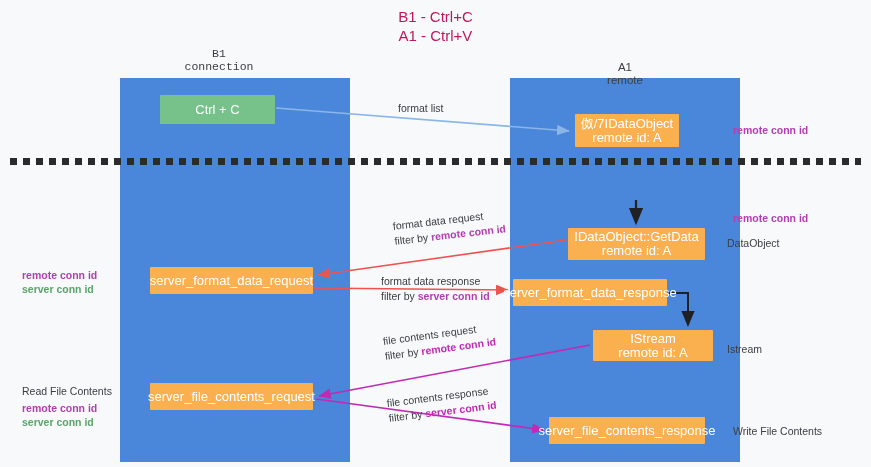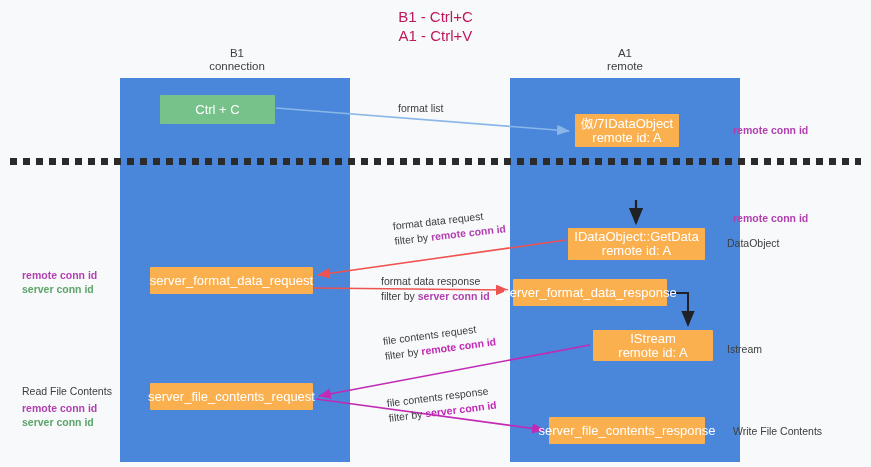--- a/index.html
+++ b/index.html
@@ -21,22 +21,22 @@
     left:0;top:7px;width:871px;text-align:center;
     font-size:15px;line-height:19px;color:#be185d;
     white-space:pre-line;
   }
 
   
   .lane-head{
     font-size:11.5px;line-height:13px;text-align:center;color:#3c4043;
     white-space:pre-line;
   }
-  #head-b1{left:122px;top:47px;width:230px;}
-  #head-a1{left:510px;top:47px;width:230px;}
+  #head-b1{left:104px;top:47px;width:230px;font-family:Liberation Mono, monospace;}
+  #head-a1{left:510px;top:61px;width:230px;}
 
   
   .lane{background:#4a86da;}
   #lane-b1{left:120px;top:78px;width:230px;height:384px;}
   #lane-a1{left:510px;top:78px;width:230px;height:384px;}
 
   
   #divider{
     left:10px;top:158px;width:851px;height:7px;
     background-image:repeating-linear-gradient(to right,#2b2b2b 0,#2b2b2b 7px,transparent 7px,transparent 13px);

